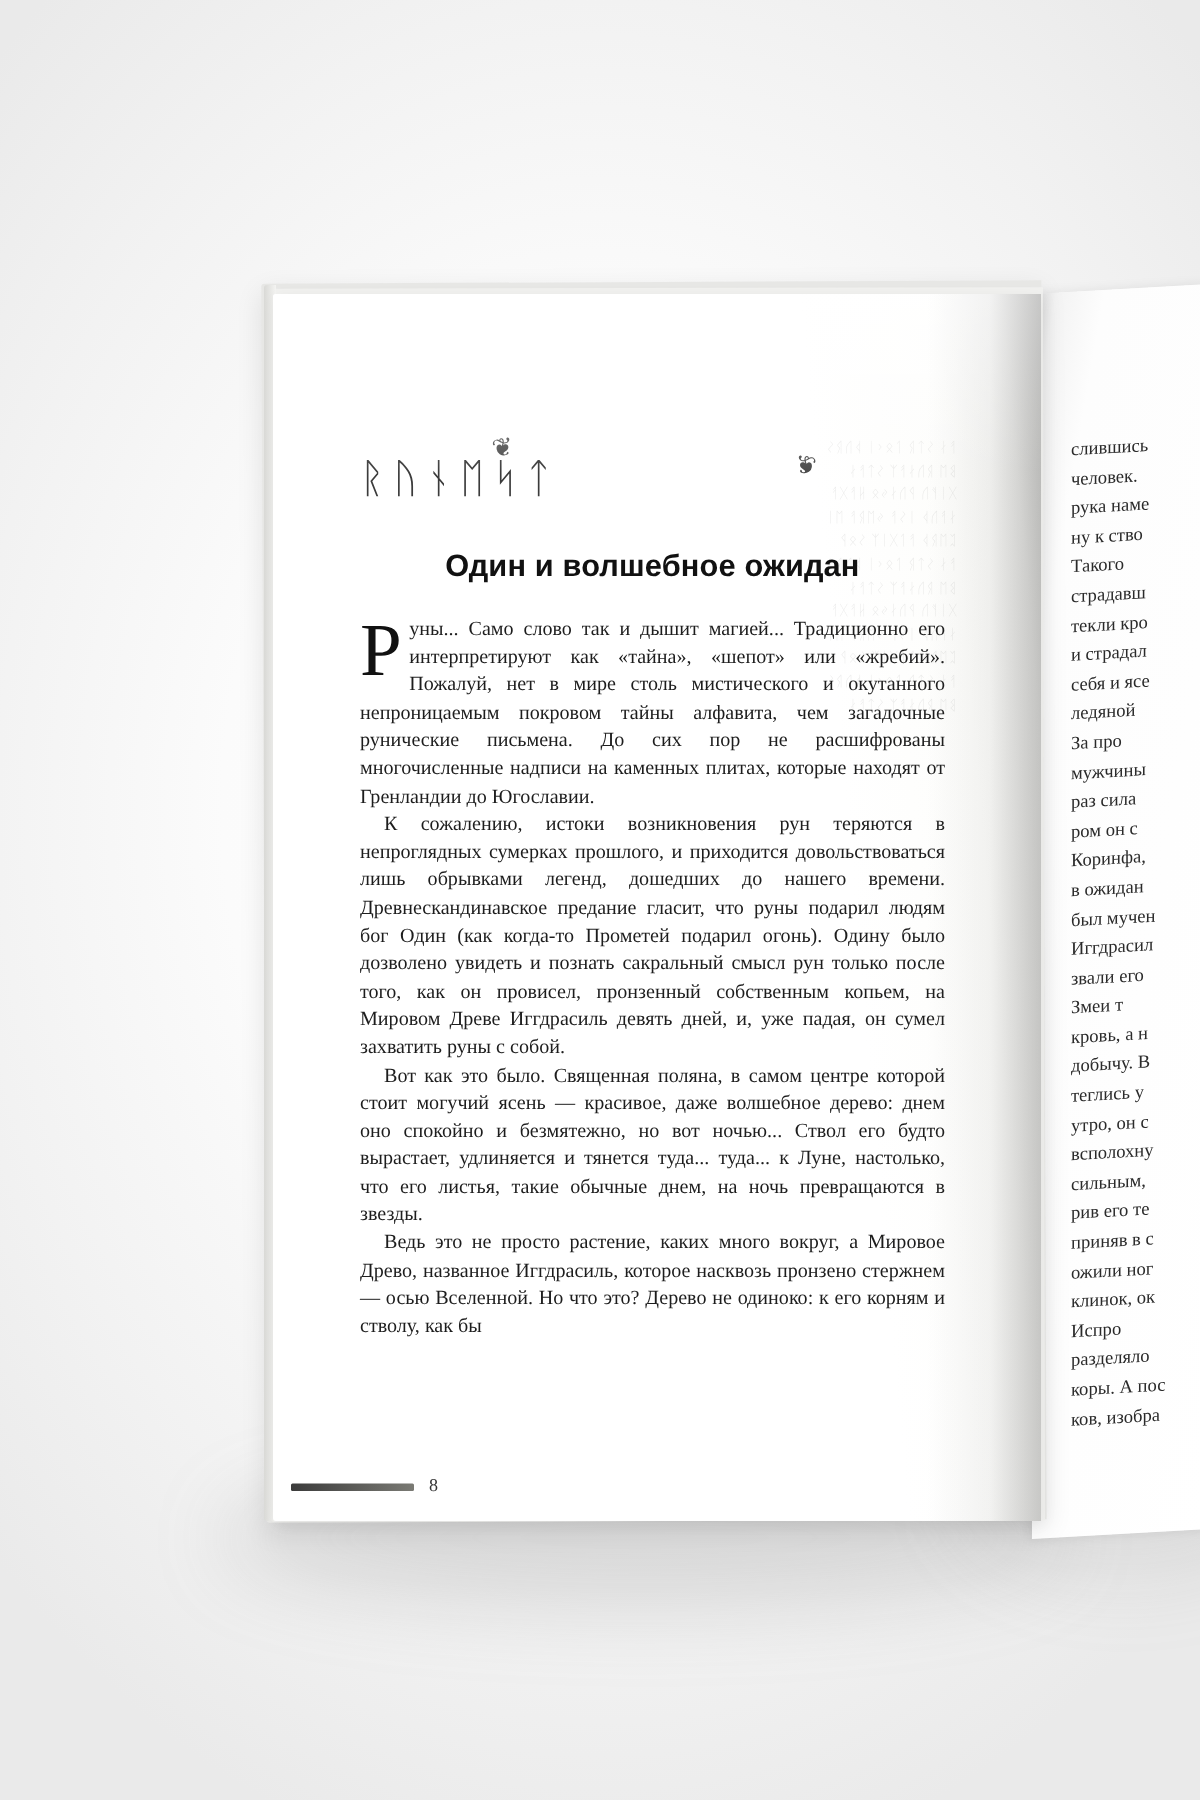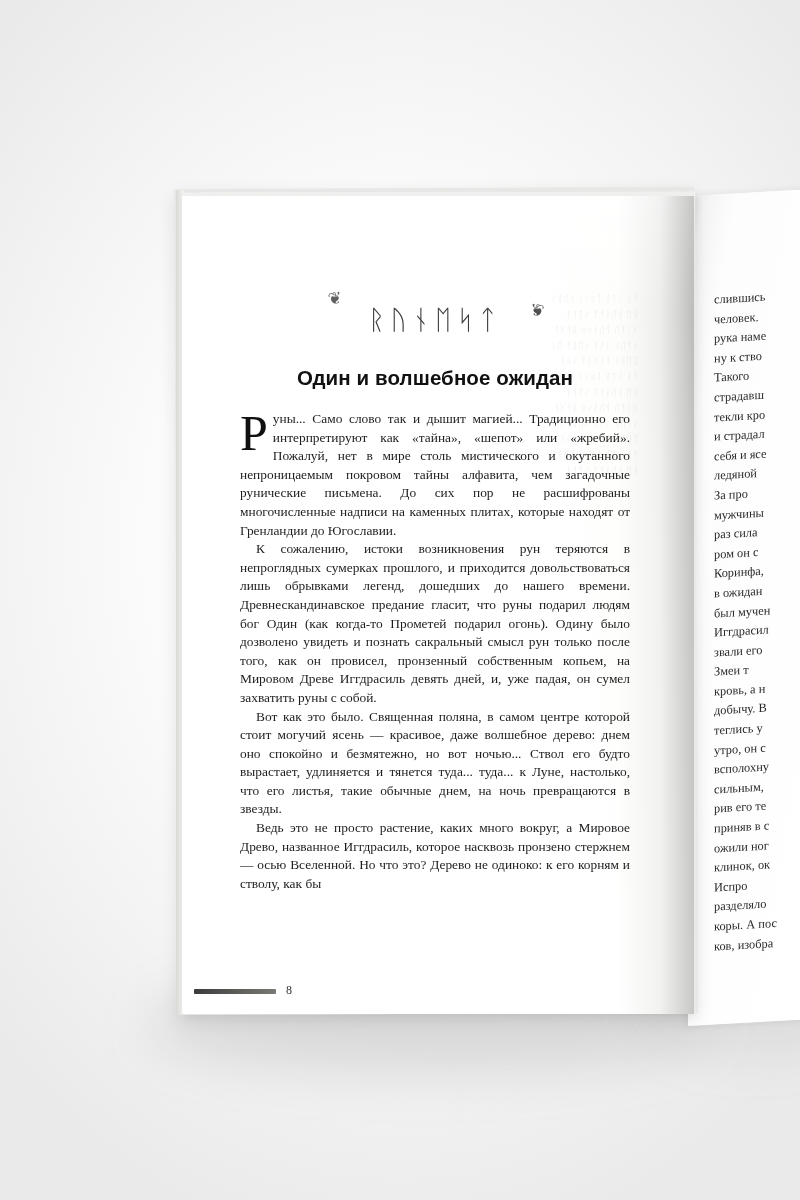--- a/index.html
+++ b/index.html
@@ -137,21 +137,20 @@
     letter-spacing: 0.4px;
     transform: scaleX(-1);
     pointer-events: none;
     user-select: none;
     font-family: "Liberation Serif", serif;
   }
   .ghost .gl { display: block; white-space: nowrap; }
 
   
   .ornament {
-    text-align: center;
     position: relative;
     height: 64px;
   }
   .ornament .runes {
     font-size: 27px;
     letter-spacing: 6px;
     color: #3b3b3b;
     line-height: 1;
     position: relative;
     top: 18px;

